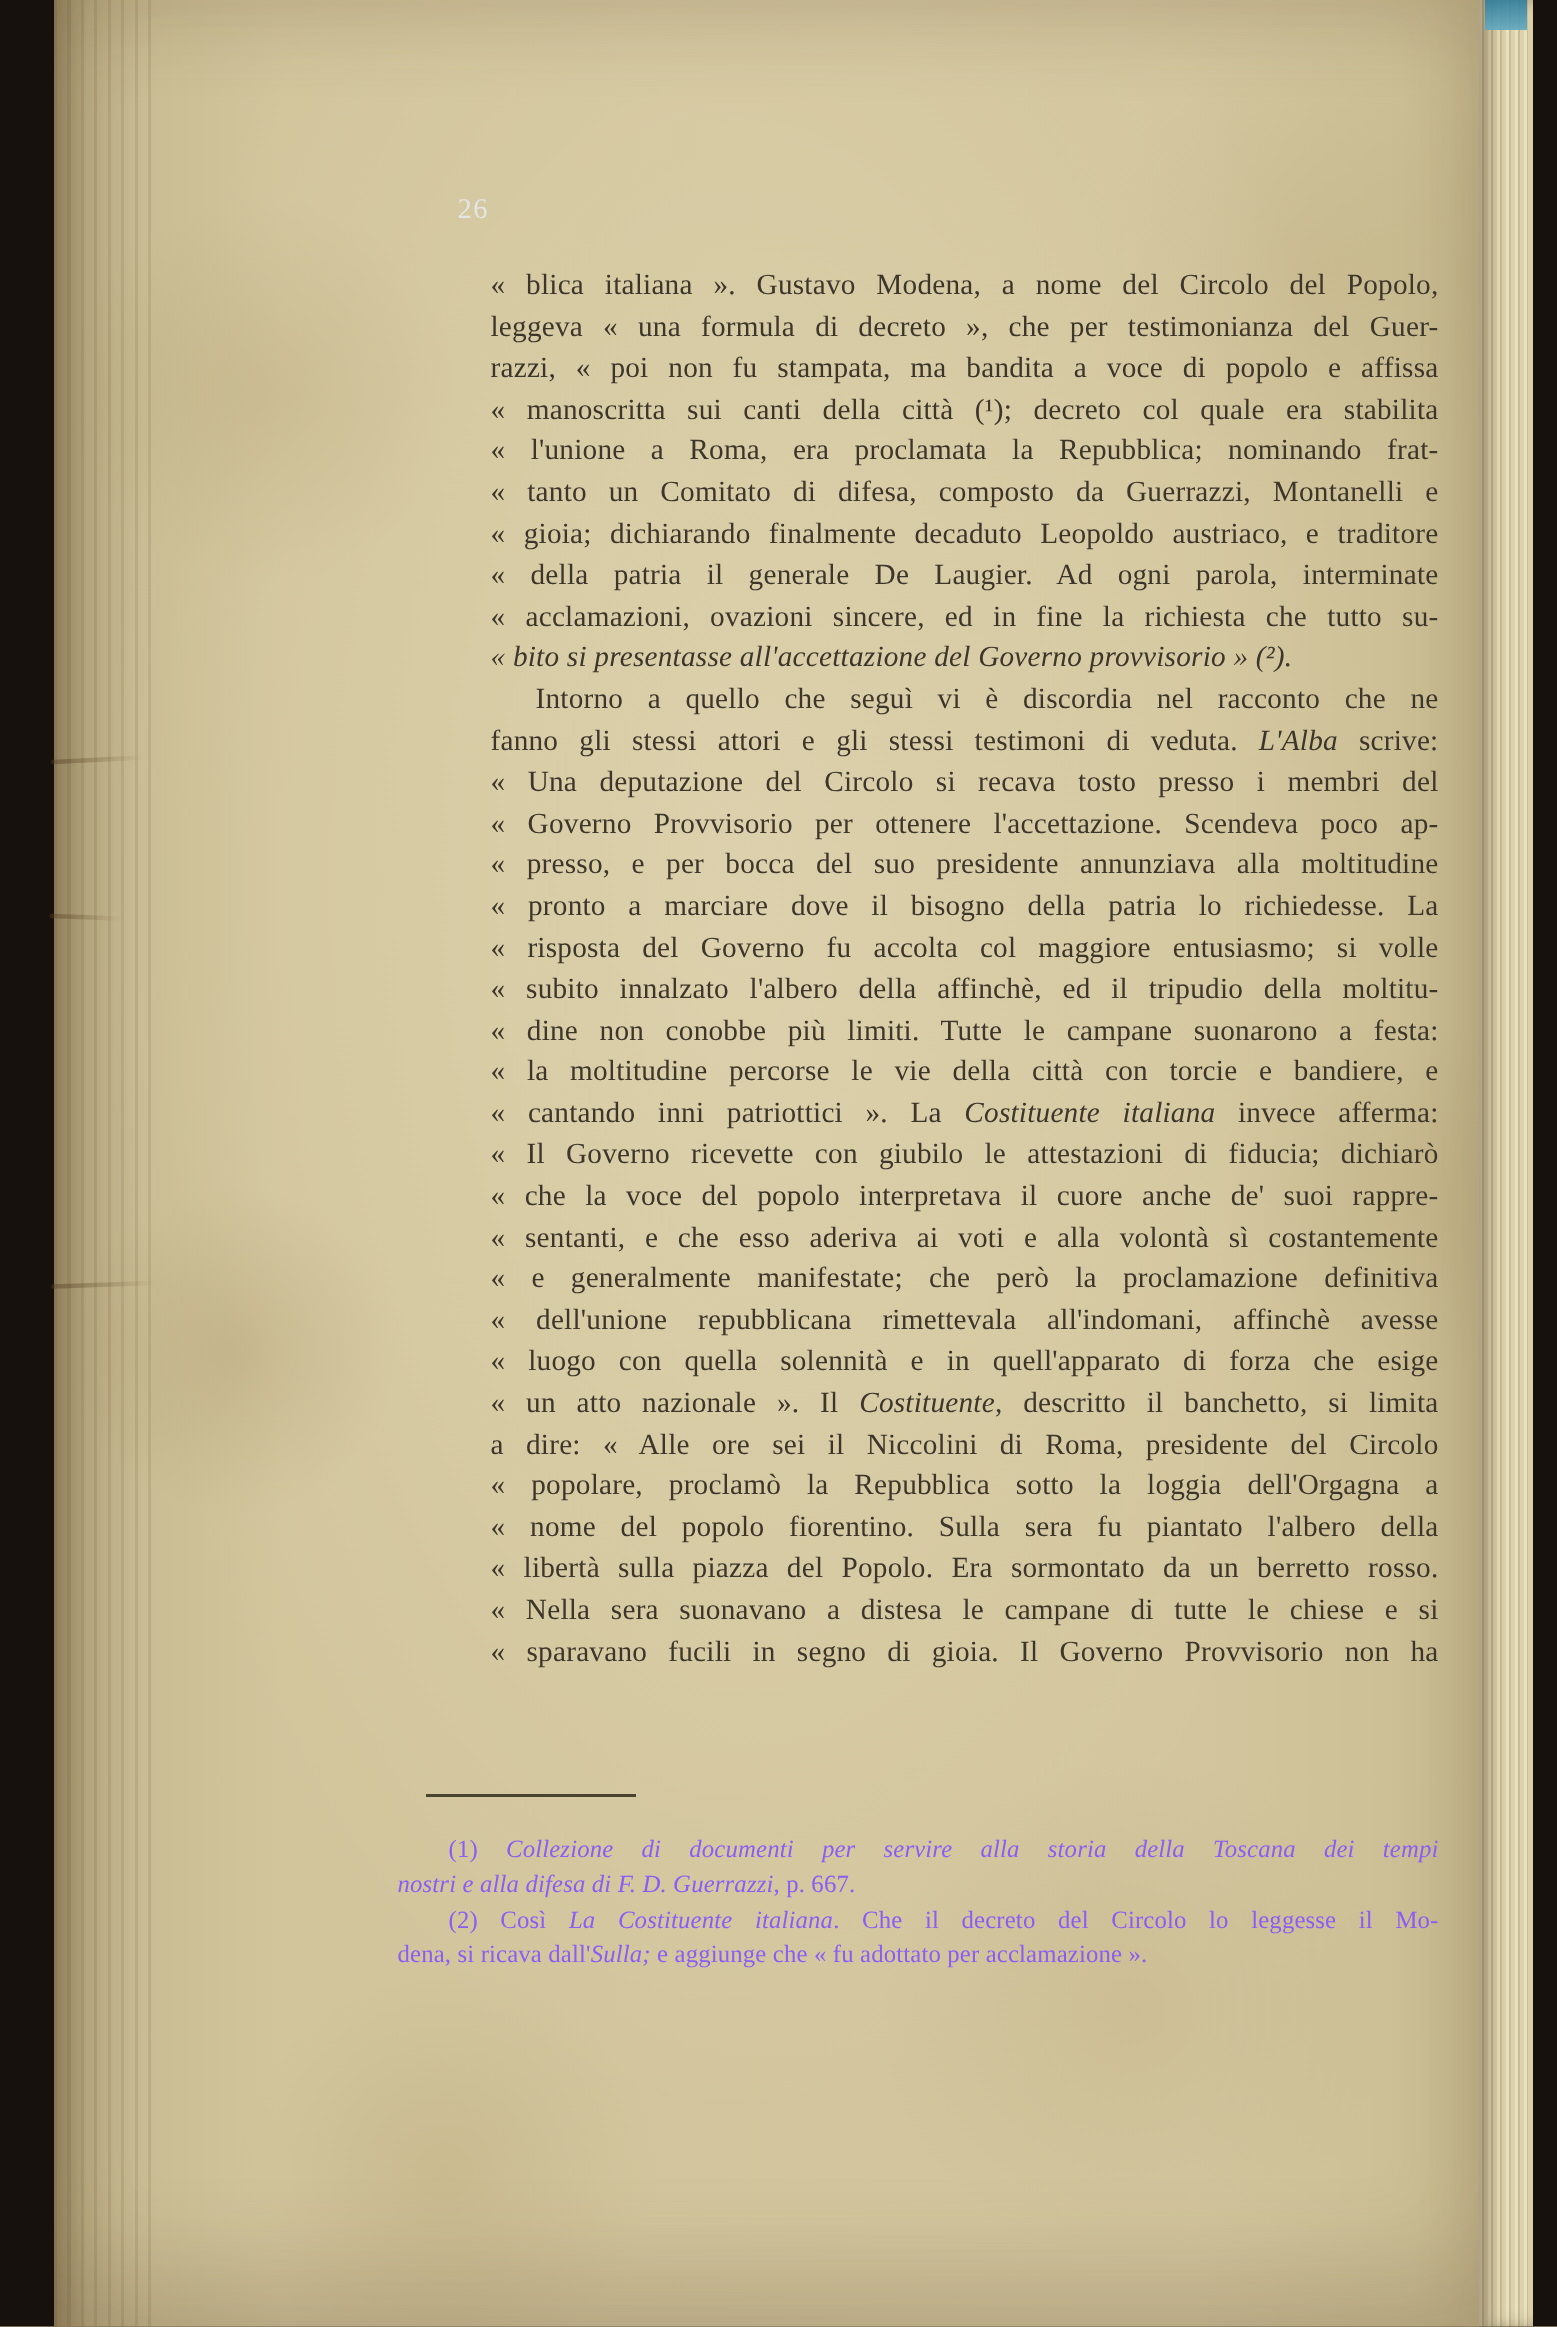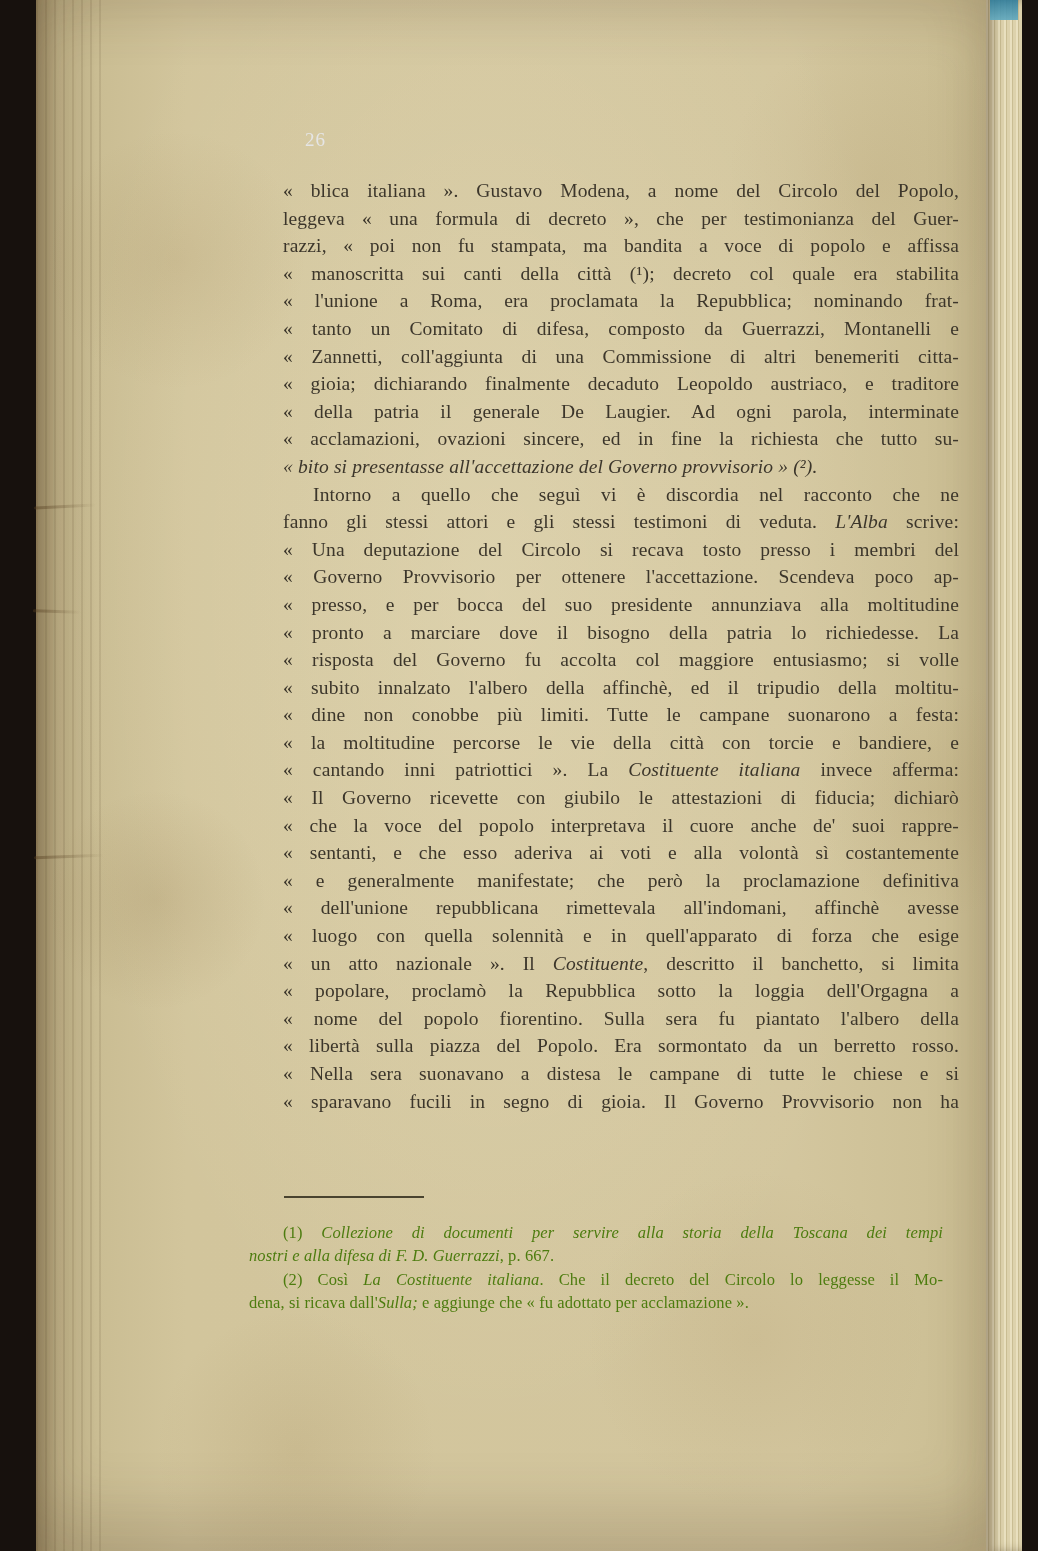--- a/index.html
+++ b/index.html
@@ -57,31 +57,31 @@
   
   .page-number {
     position: absolute; left: 305px; top: 129px;
     font-size: 19px; color: #e5e5e5; letter-spacing: 1px;
   }
   .text-block {
     position: absolute; left: 283px; top: 177px; width: 676px;
     color: #3c362b;
     font-size: 19.5px; line-height: 27.6px; letter-spacing: 0.15px;
   }
-  .text-block .line { text-align: justify; text-align-last: justify; }
+  .text-block .line { text-align: justify; text-align-last: justify; margin-left: 44px; }
   .text-block .line.end { text-align-last: left; font-style: italic; }
   .text-block .line.indent { text-indent: 30px; }
 
   .footnote-rule {
     position: absolute; left: 284px; top: 1196px;
     width: 140px; height: 2px; background: #49432f;
   }
   .footnotes {
-    position: absolute; left: 249px; top: 1221px; width: 694px;
-    color: #4d7c0f;
+    position: absolute; left: 265px; top: 1221px; width: 694px;
+    color: #8b5cf6;
     font-size: 16.5px; line-height: 23.4px; letter-spacing: 0.1px;
   }
   .footnotes .line { text-align: justify; text-align-last: justify; }
   .footnotes .line.end { text-align-last: left; }
   .footnotes .line.indent { text-indent: 34px; }
 </style>
 </head>
 <body>
 
 <div class="scan">
@@ -97,21 +97,20 @@
 
   <div class="page-number">26</div>
 
   <div class="text-block">
       <div class="line">« blica italiana ». Gustavo Modena, a nome del Circolo del Popolo,</div>
       <div class="line">leggeva « una formula di decreto », che per testimonianza del Guer-</div>
       <div class="line">razzi, « poi non fu stampata, ma bandita a voce di popolo e affissa</div>
       <div class="line">« manoscritta sui canti della città (¹); decreto col quale era stabilita</div>
       <div class="line">« l'unione a Roma, era proclamata la Repubblica; nominando frat-</div>
       <div class="line">« tanto un Comitato di difesa, composto da Guerrazzi, Montanelli e</div>
-      <div class="line">« Zannetti, coll'aggiunta di una Commissione di altri benemeriti citta-</div>
       <div class="line">« gioia; dichiarando finalmente decaduto Leopoldo austriaco, e traditore</div>
       <div class="line">« della patria il generale De Laugier. Ad ogni parola, interminate</div>
       <div class="line">« acclamazioni, ovazioni sincere, ed in fine la richiesta che tutto su-</div>
       <div class="line end">« bito si presentasse all'accettazione del Governo provvisorio » (²).</div>
       <div class="line indent">Intorno a quello che seguì vi è discordia nel racconto che ne</div>
       <div class="line">fanno gli stessi attori e gli stessi testimoni di veduta. <i>L'Alba</i> scrive:</div>
       <div class="line">« Una deputazione del Circolo si recava tosto presso i membri del</div>
       <div class="line">« Governo Provvisorio per ottenere l'accettazione. Scendeva poco ap-</div>
       <div class="line">« presso, e per bocca del suo presidente annunziava alla moltitudine</div>
       <div class="line">« pronto a marciare dove il bisogno della patria lo richiedesse. La</div>
@@ -120,20 +119,21 @@
       <div class="line">« dine non conobbe più limiti. Tutte le campane suonarono a festa:</div>
       <div class="line">« la moltitudine percorse le vie della città con torcie e bandiere, e</div>
       <div class="line">« cantando inni patriottici ». La <i>Costituente italiana</i> invece afferma:</div>
       <div class="line">« Il Governo ricevette con giubilo le attestazioni di fiducia; dichiarò</div>
       <div class="line">« che la voce del popolo interpretava il cuore anche de' suoi rappre-</div>
       <div class="line">« sentanti, e che esso aderiva ai voti e alla volontà sì costantemente</div>
       <div class="line">« e generalmente manifestate; che però la proclamazione definitiva</div>
       <div class="line">« dell'unione repubblicana rimettevala all'indomani, affinchè avesse</div>
       <div class="line">« luogo con quella solennità e in quell'apparato di forza che esige</div>
       <div class="line">« un atto nazionale ». Il <i>Costituente</i>, descritto il banchetto, si limita</div>
+      <div class="line">a dire: « Alle ore sei il Niccolini di Roma, presidente del Circolo</div>
       <div class="line">« popolare, proclamò la Repubblica sotto la loggia dell'Orgagna a</div>
       <div class="line">« nome del popolo fiorentino. Sulla sera fu piantato l'albero della</div>
       <div class="line">« libertà sulla piazza del Popolo. Era sormontato da un berretto rosso.</div>
       <div class="line">« Nella sera suonavano a distesa le campane di tutte le chiese e si</div>
       <div class="line">« sparavano fucili in segno di gioia. Il Governo Provvisorio non ha</div>
     </div>
 
   <div class="footnote-rule"></div>
 
   <div class="footnotes">

